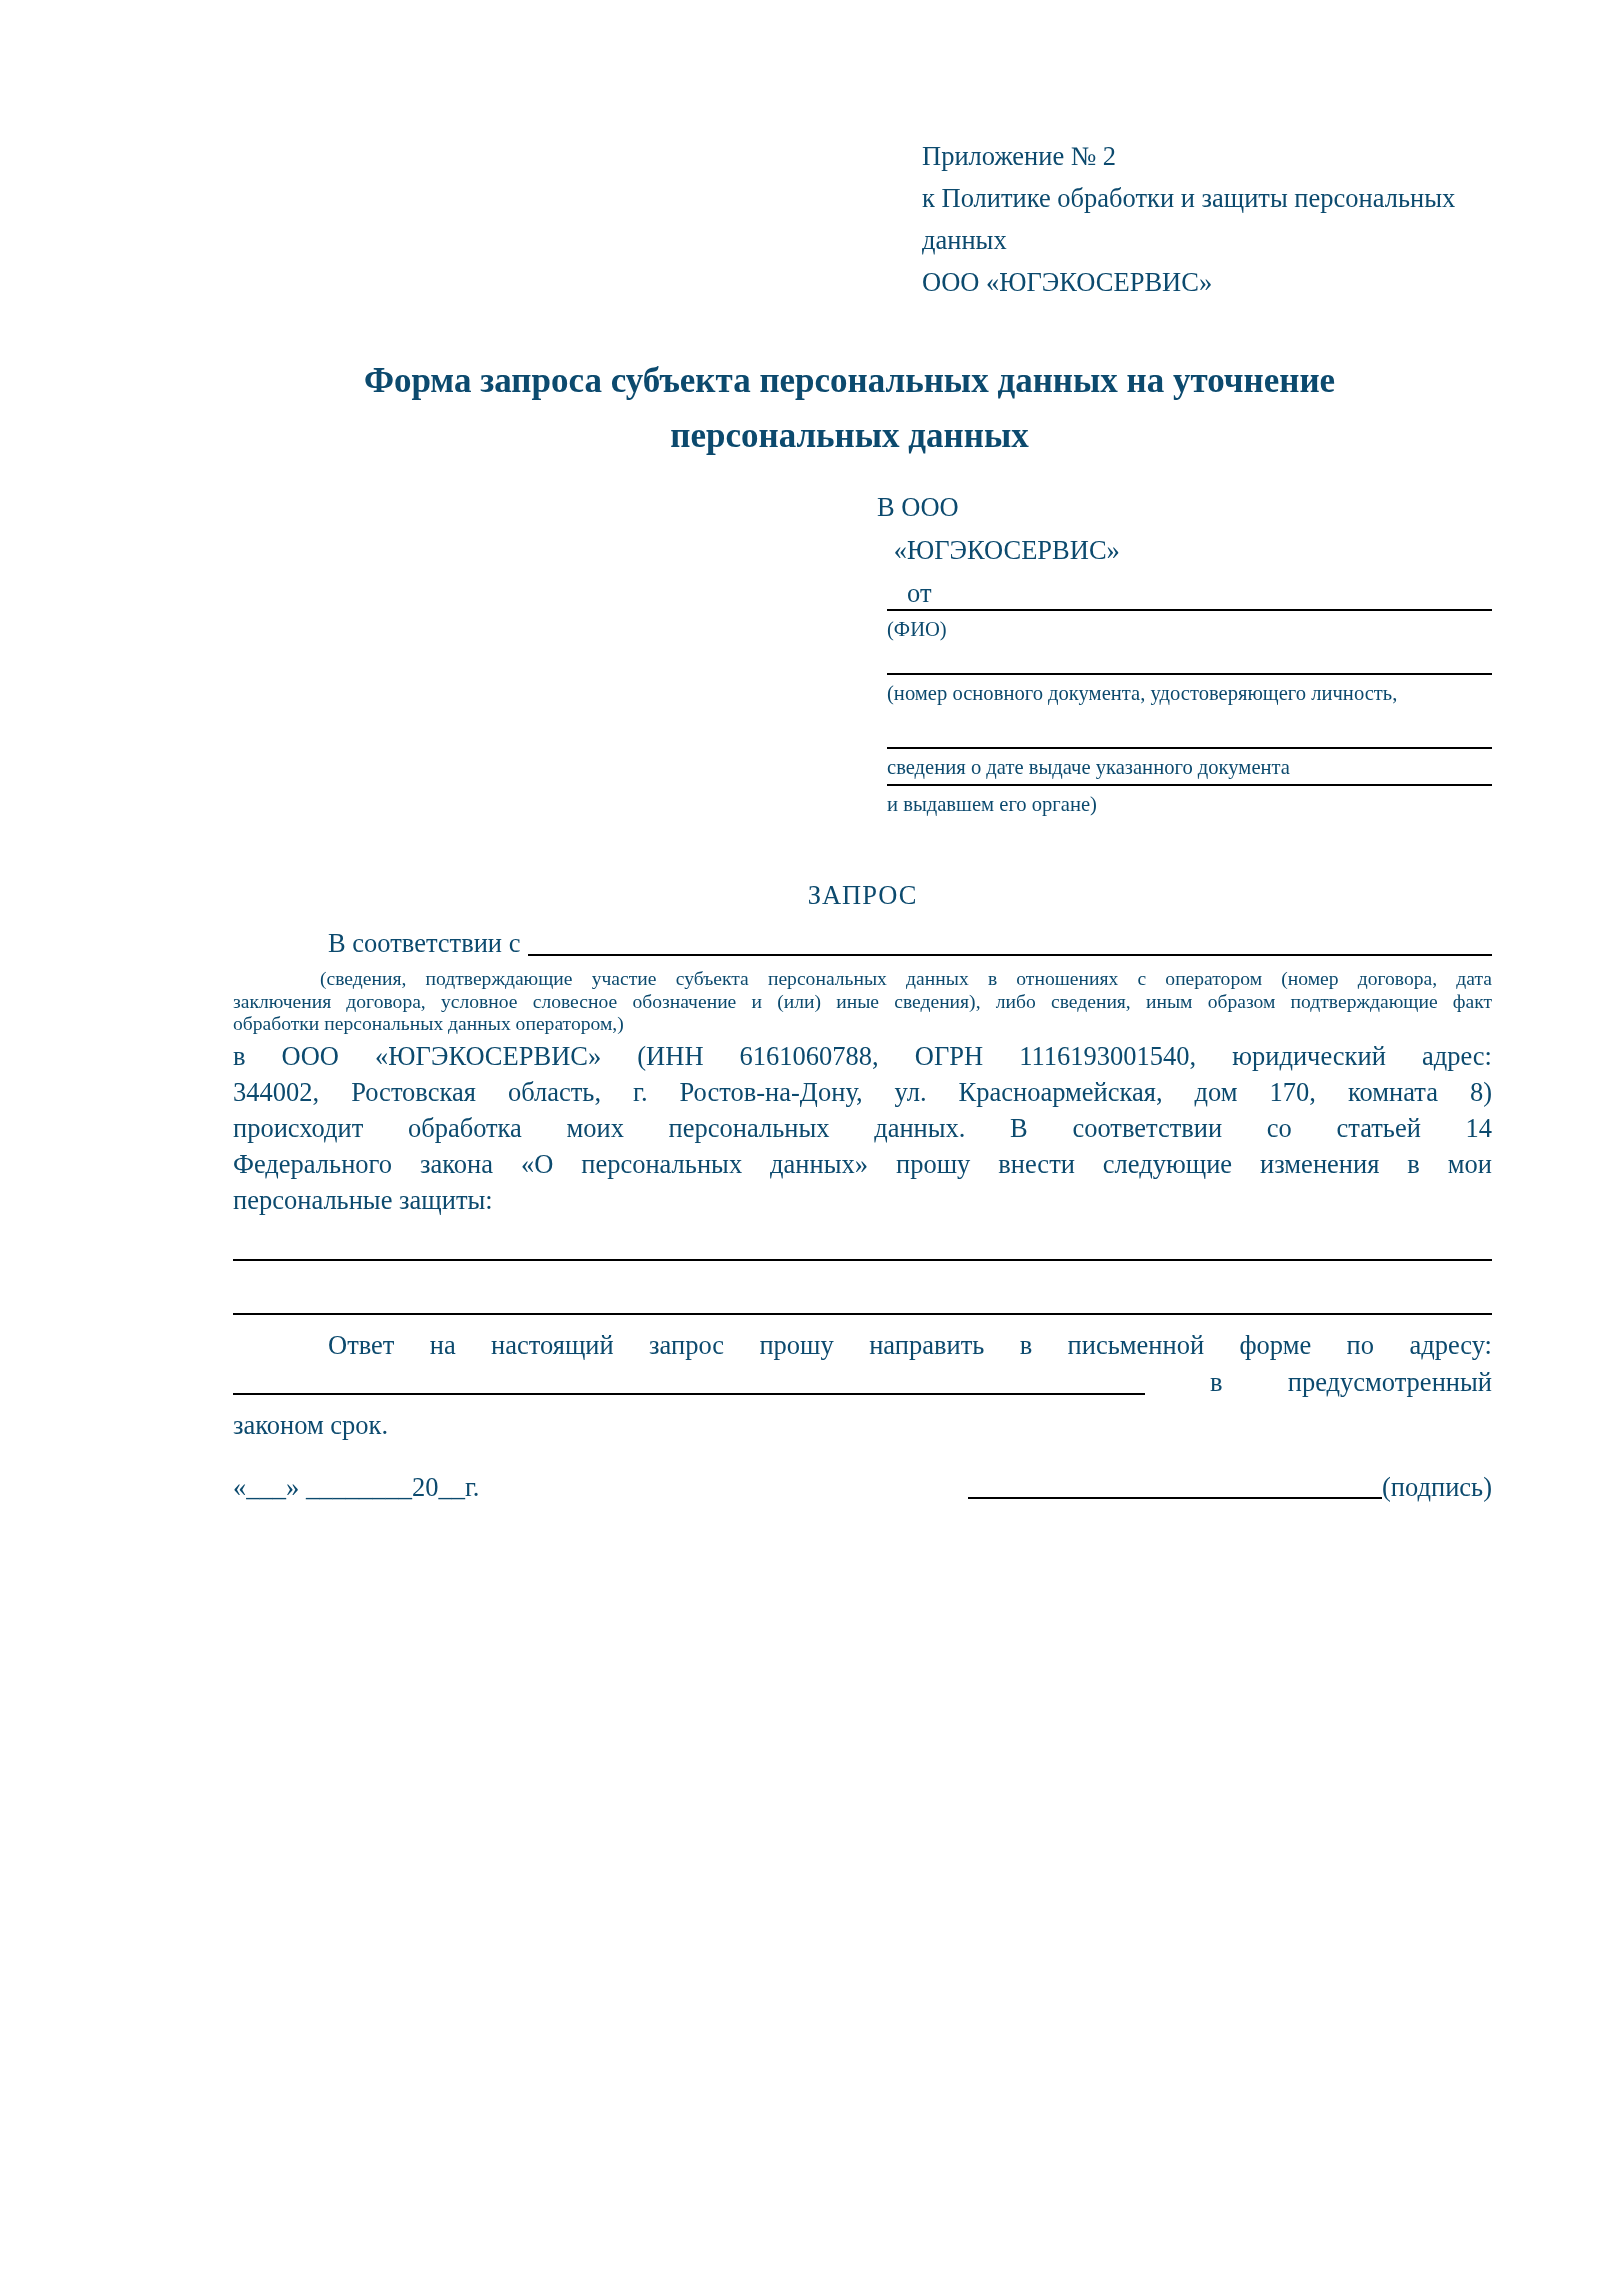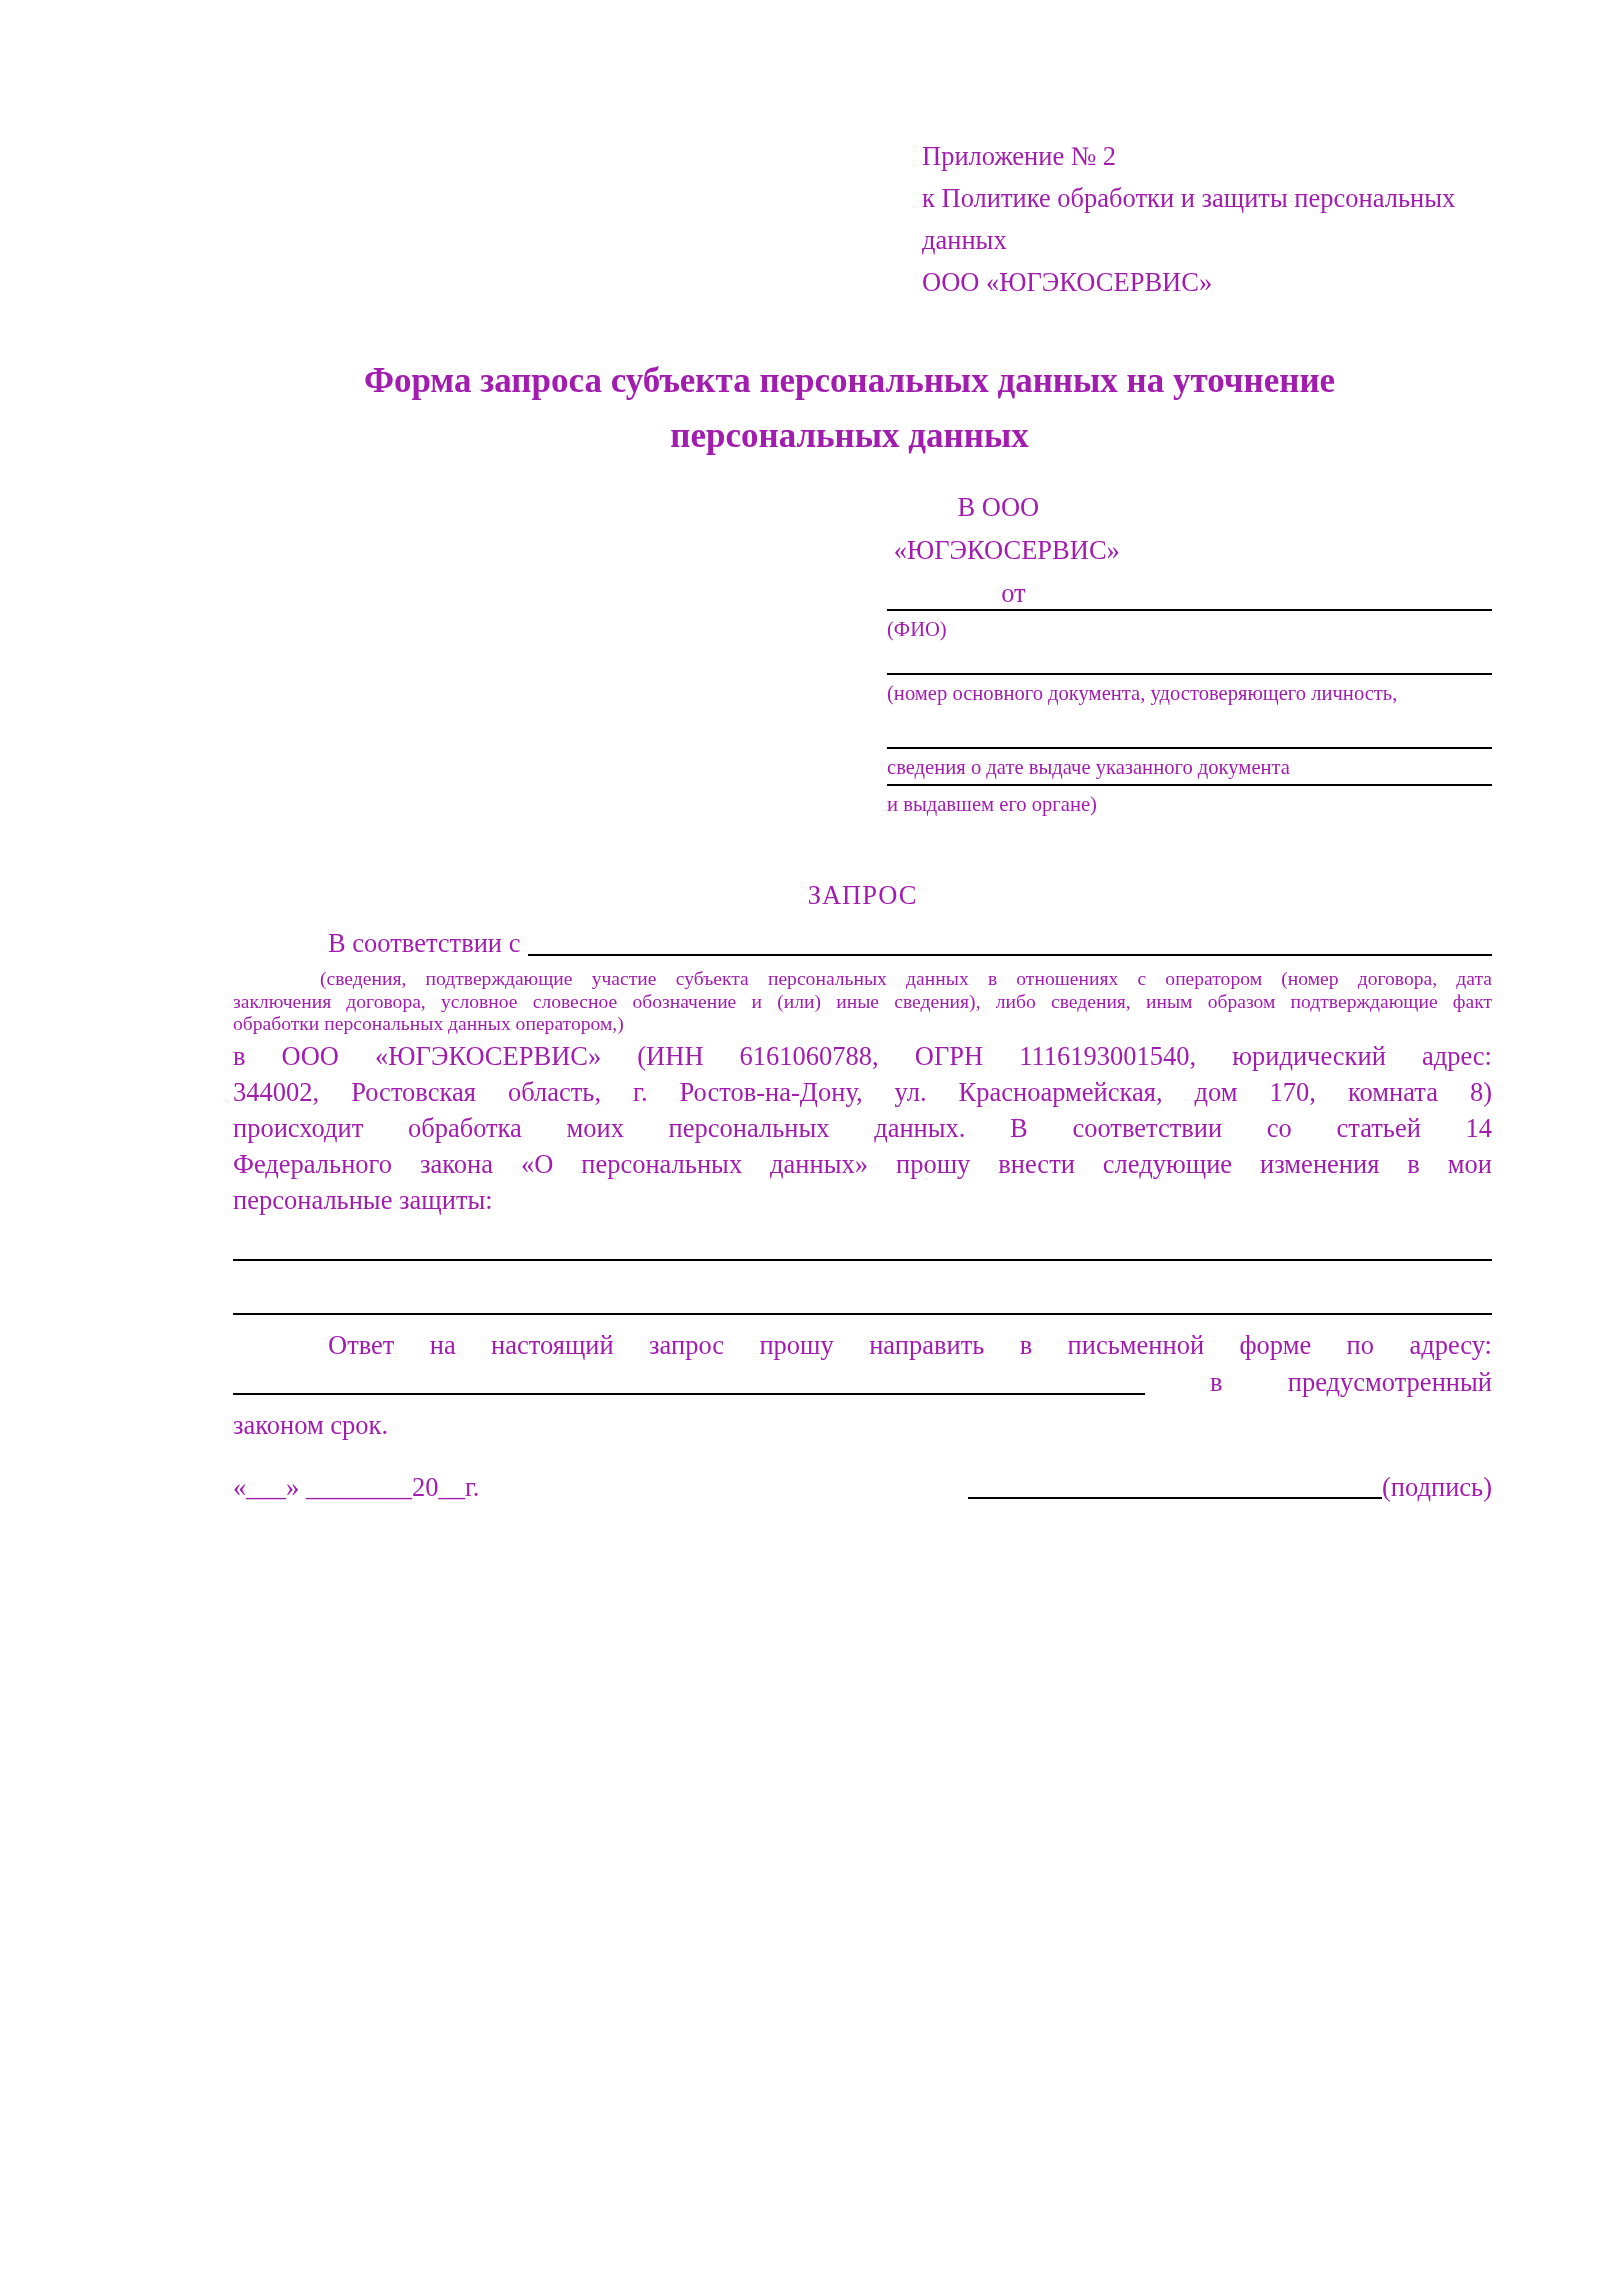--- a/index.html
+++ b/index.html
@@ -1,35 +1,35 @@
 <!DOCTYPE html>
 <html><head>
 <meta charset="utf-8">
 <style>
   html, body { margin: 0; padding: 0; }
   .page {
     position: relative;
     width: 1621px;
     height: 2293px;
     background: #ffffff;
-    color: #a21caf;
+    color: #0c4a6e;
     font-family: "Liberation Serif", "DejaVu Serif", serif;
     overflow: hidden;
   }
   .abs { position: absolute; }
 
   
   .appendix { left: 922px; top: 135px; font-size: 26.5px; line-height: 42px; white-space: nowrap; }
 
   
   .doc-title { left: 220px; top: 353px; width: 1259px; text-align: center;
                font-size: 35px; font-weight: bold; line-height: 55px; }
 
   
-  .addressee { left: 877px; top: 486px; font-size: 26.5px; line-height: 43px; white-space: nowrap; text-align: center; }
+  .addressee { left: 877px; top: 486px; font-size: 26.5px; line-height: 43px; white-space: nowrap; }
   .addr-1 { padding-left: 0; }
   .addr-2 { padding-left: 16.7px; }
   .addr-3 { padding-left: 30px; }
 
   
   .field { left: 887px; width: 605px; }
   .rule { border-top: 2px solid #000; width: 100%; height: 0; }
   .field .caption { margin-top: 5.9px; text-align: left; font-size: 20.6px; line-height: 25.5px; }
 
   

